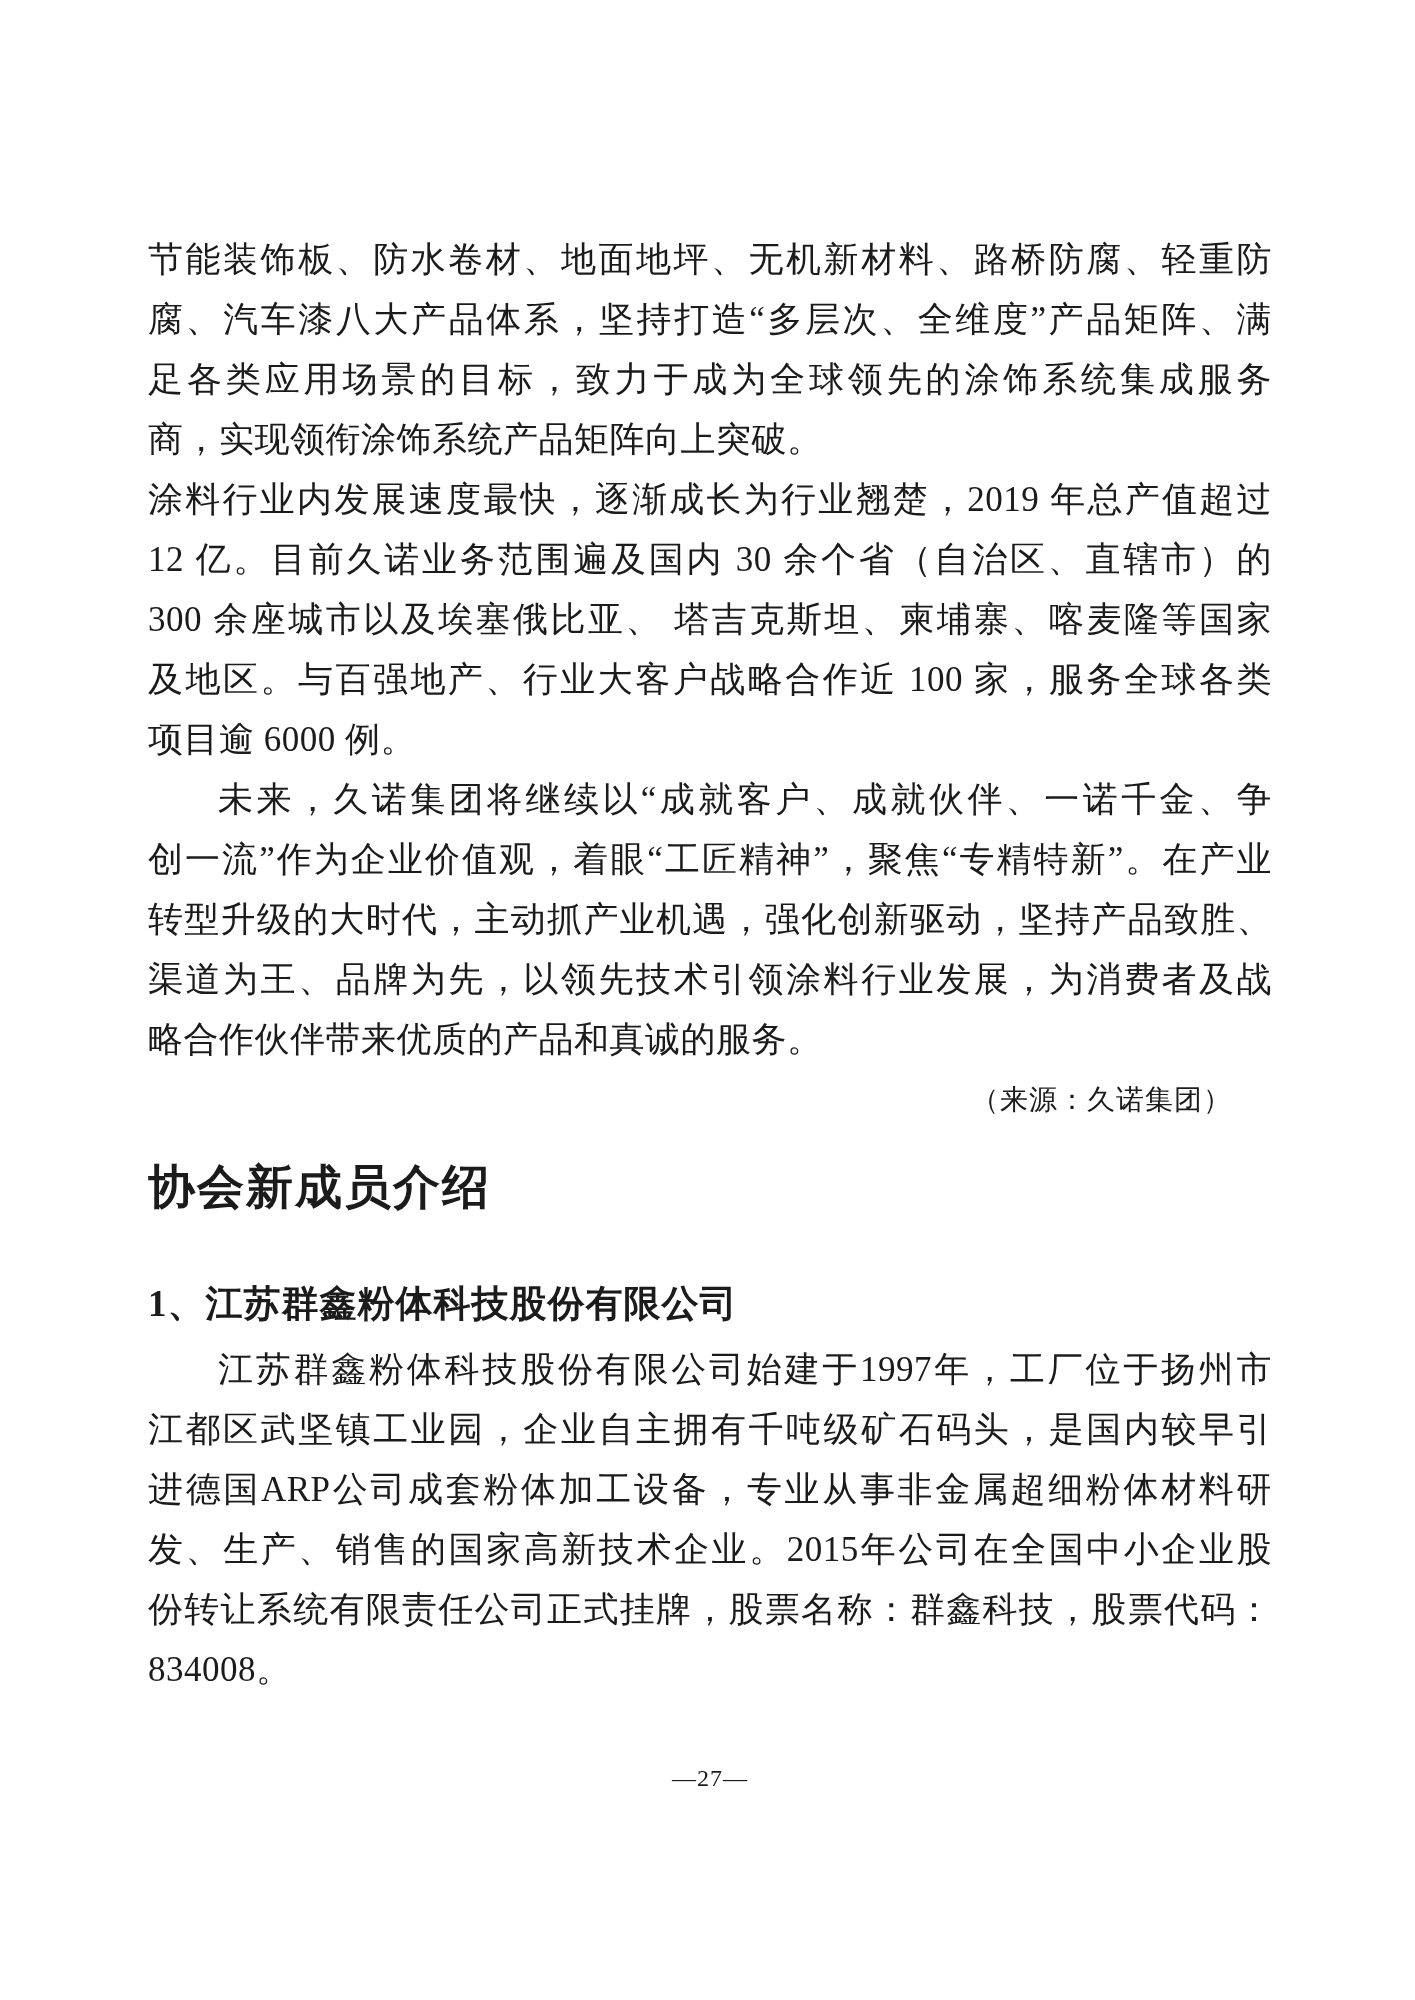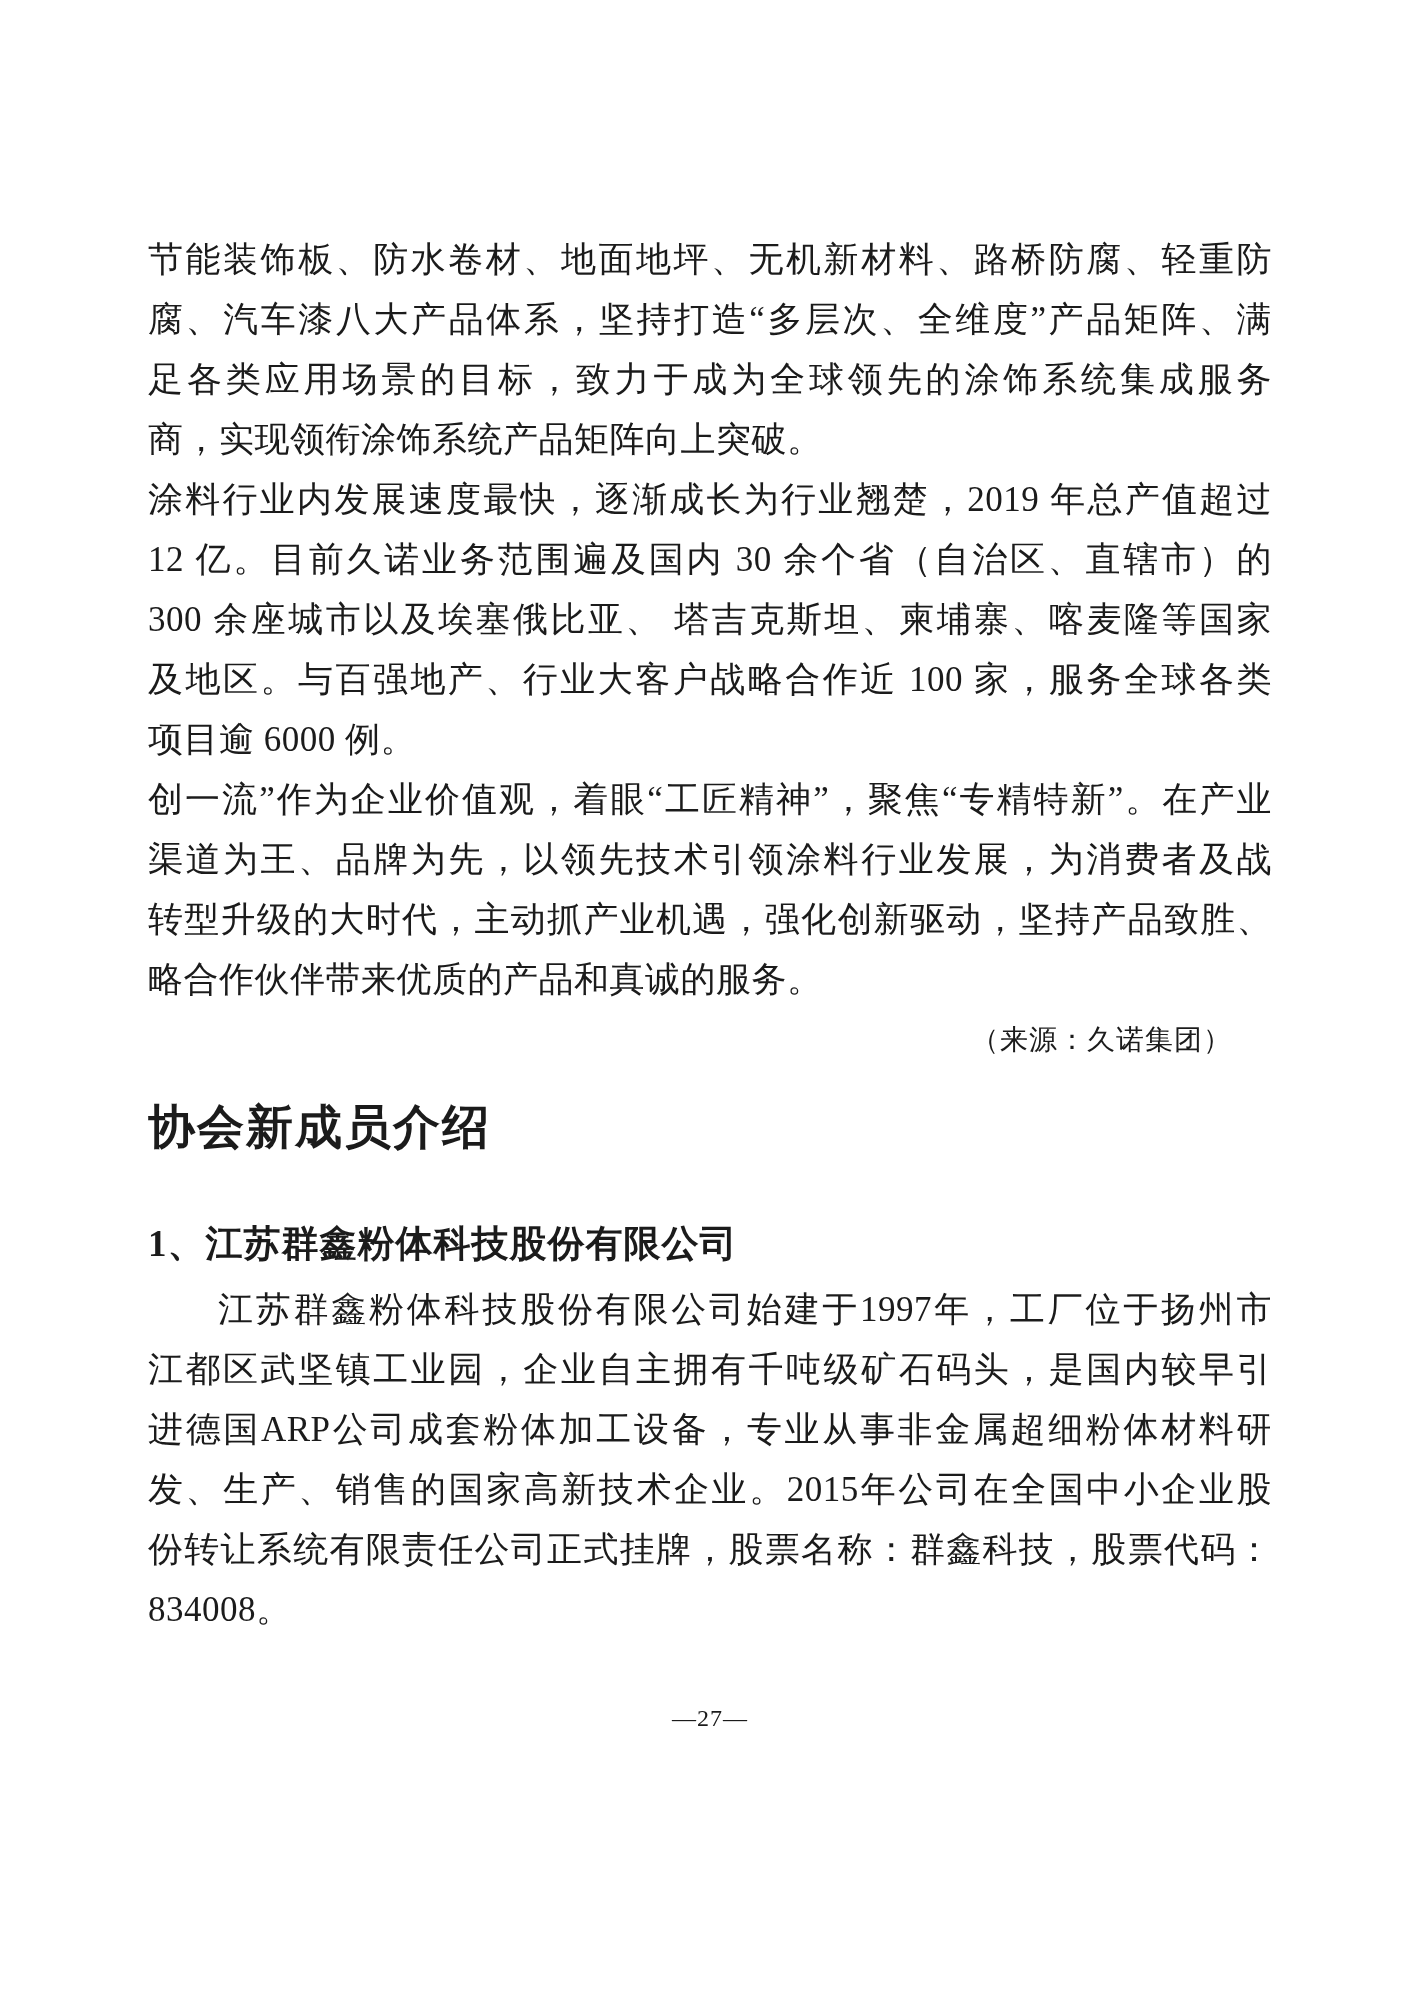--- a/index.html
+++ b/index.html
@@ -83,23 +83,24 @@
 
   <div class="para">
     <div class="line">涂料行业内发展速度最快，逐渐成长为行业翘楚，2019 年总产值超过</div>
     <div class="line">12 亿。目前久诺业务范围遍及国内 30 余个省（自治区、直辖市）的</div>
     <div class="line">300 余座城市以及埃塞俄比亚、 塔吉克斯坦、柬埔寨、喀麦隆等国家</div>
     <div class="line">及地区。与百强地产、行业大客户战略合作近 100 家，服务全球各类</div>
     <div class="line last">项目逾 6000 例。</div>
   </div>
 
   <div class="para">
+    <div class="line indent">未来，久诺集团将继续以“成就客户、成就伙伴、一诺千金、争</div>
     <div class="line">创一流”作为企业价值观，着眼“工匠精神”，聚焦“专精特新”。在产业</div>
+    <div class="line">转型升级的大时代，主动抓产业机遇，强化创新驱动，坚持产品致胜、</div>
     <div class="line">渠道为王、品牌为先，以领先技术引领涂料行业发展，为消费者及战</div>
-    <div class="line">转型升级的大时代，主动抓产业机遇，强化创新驱动，坚持产品致胜、</div>
     <div class="line last">略合作伙伴带来优质的产品和真诚的服务。</div>
   </div>
 
   <div class="source-line">（来源：久诺集团）</div>
 
   <h1 class="section-heading">协会新成员介绍</h1>
 
   <h2 class="item-heading">1、江苏群鑫粉体科技股份有限公司</h2>
 
   <div class="para">

